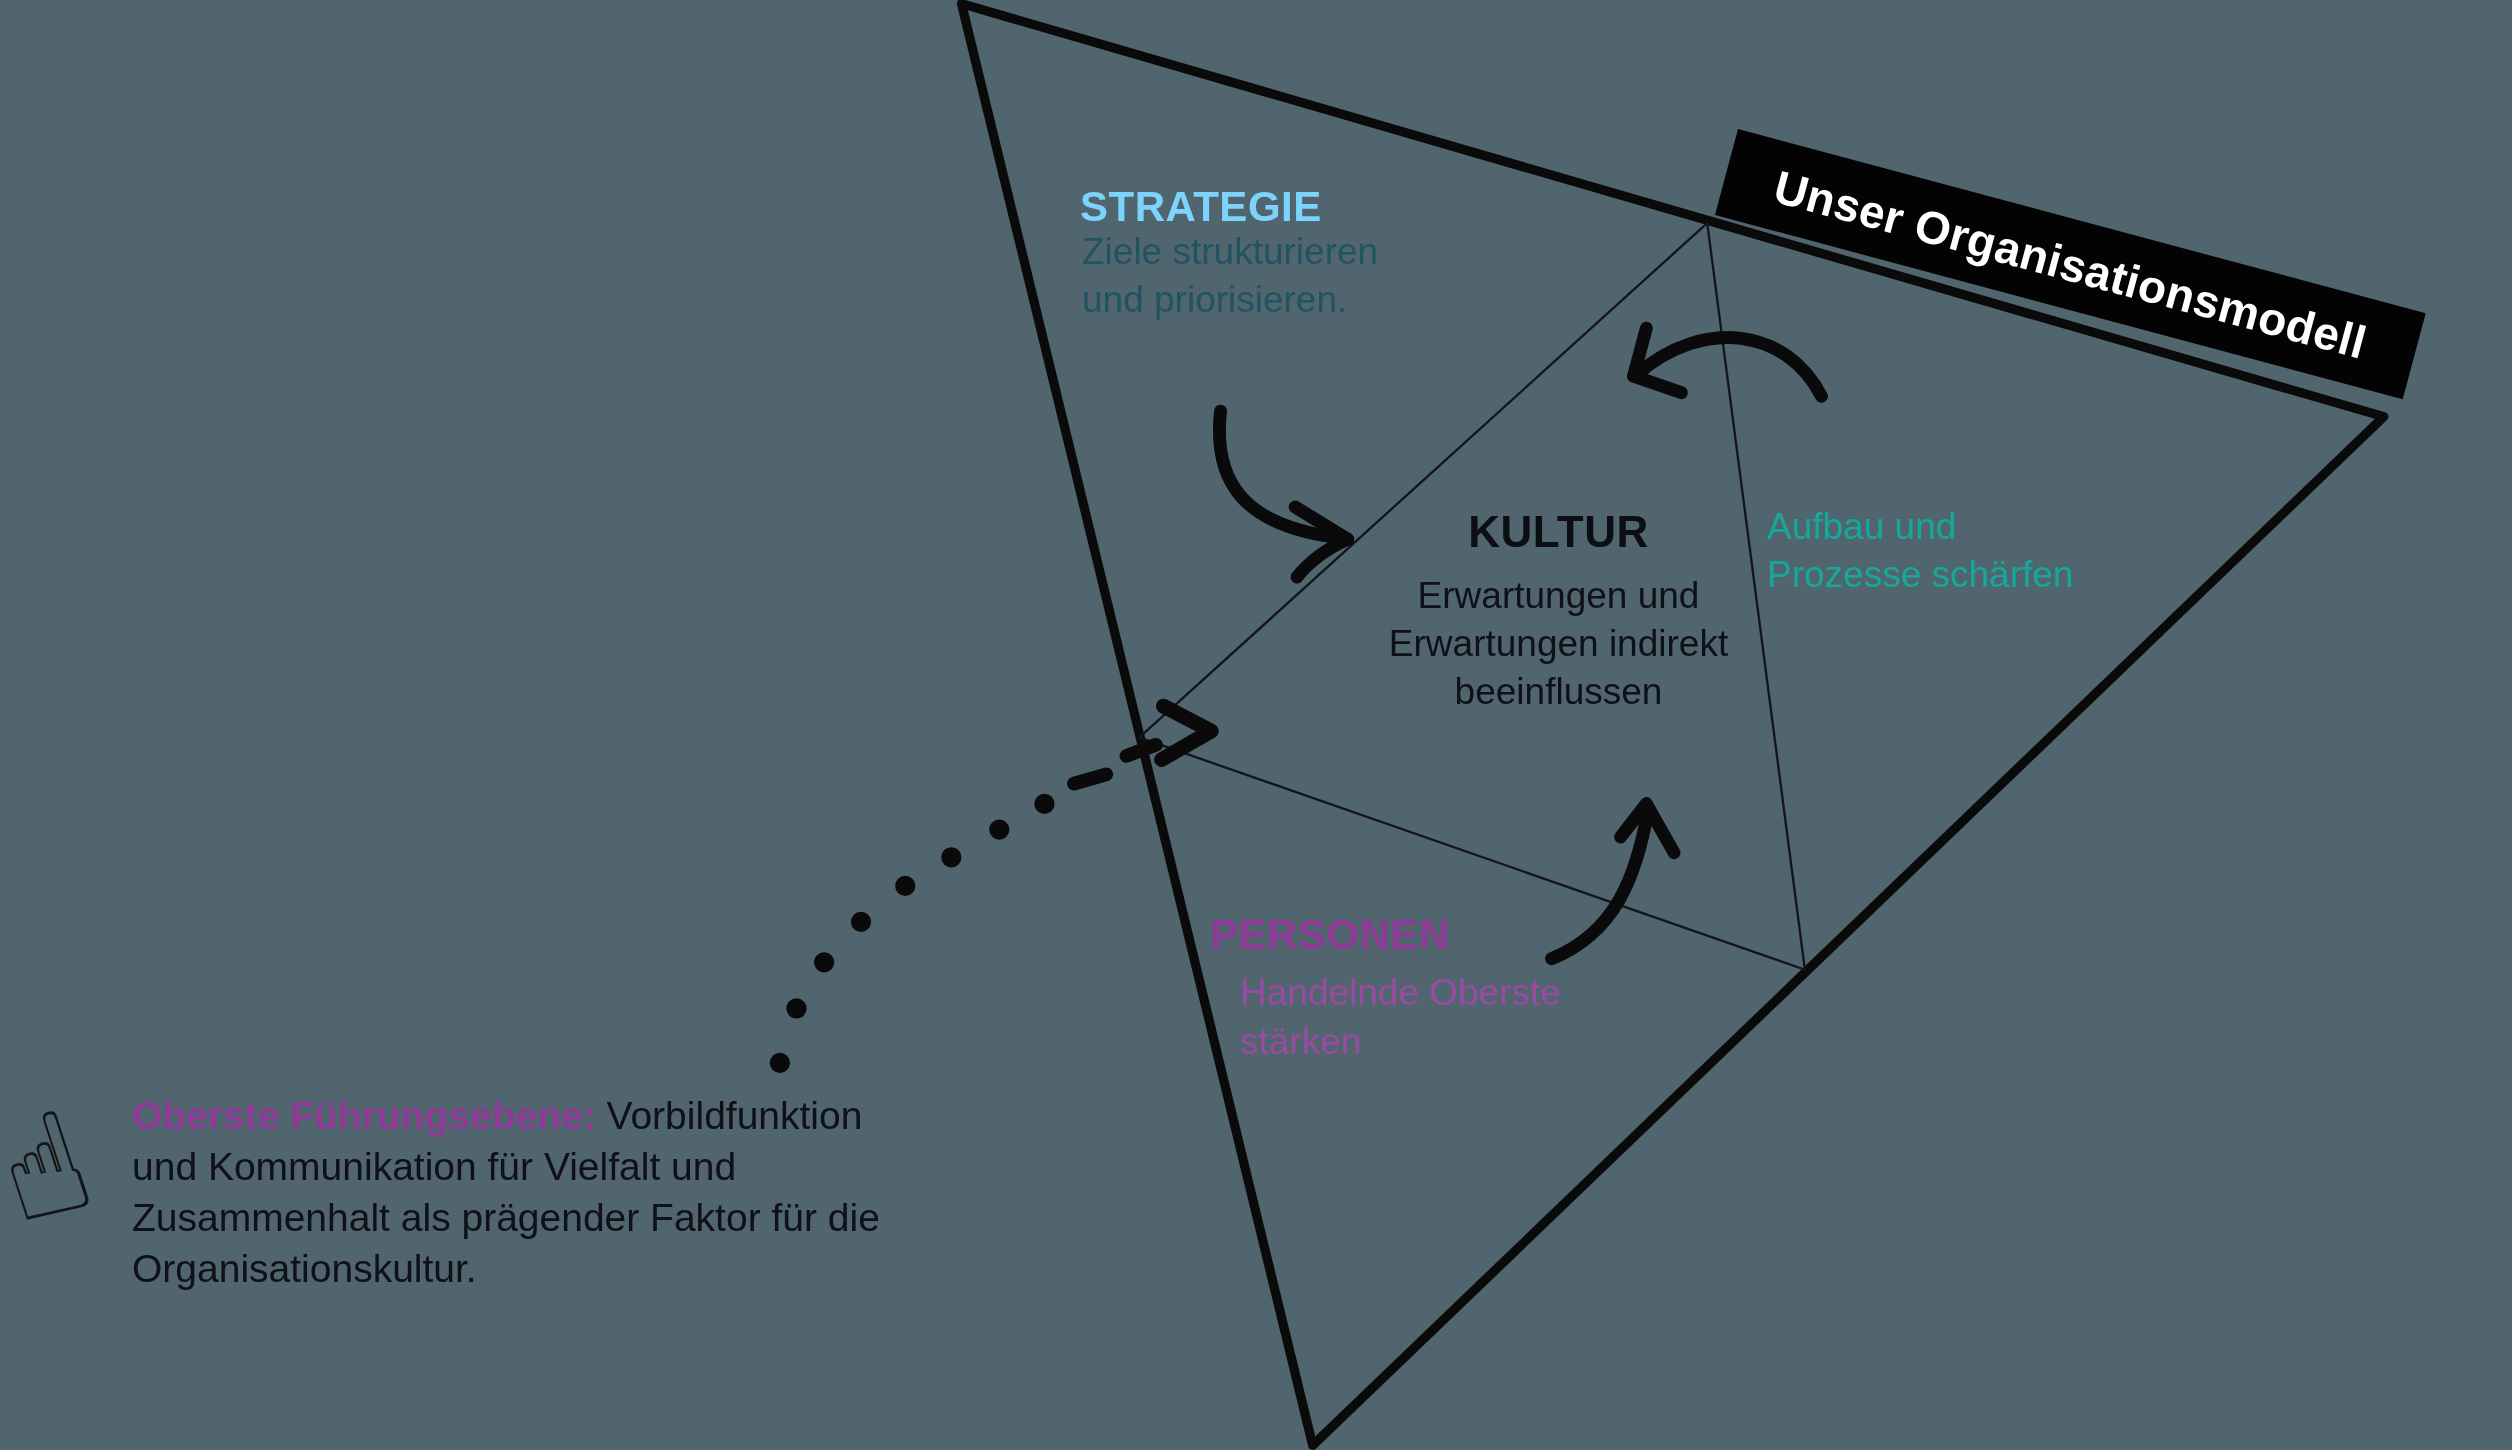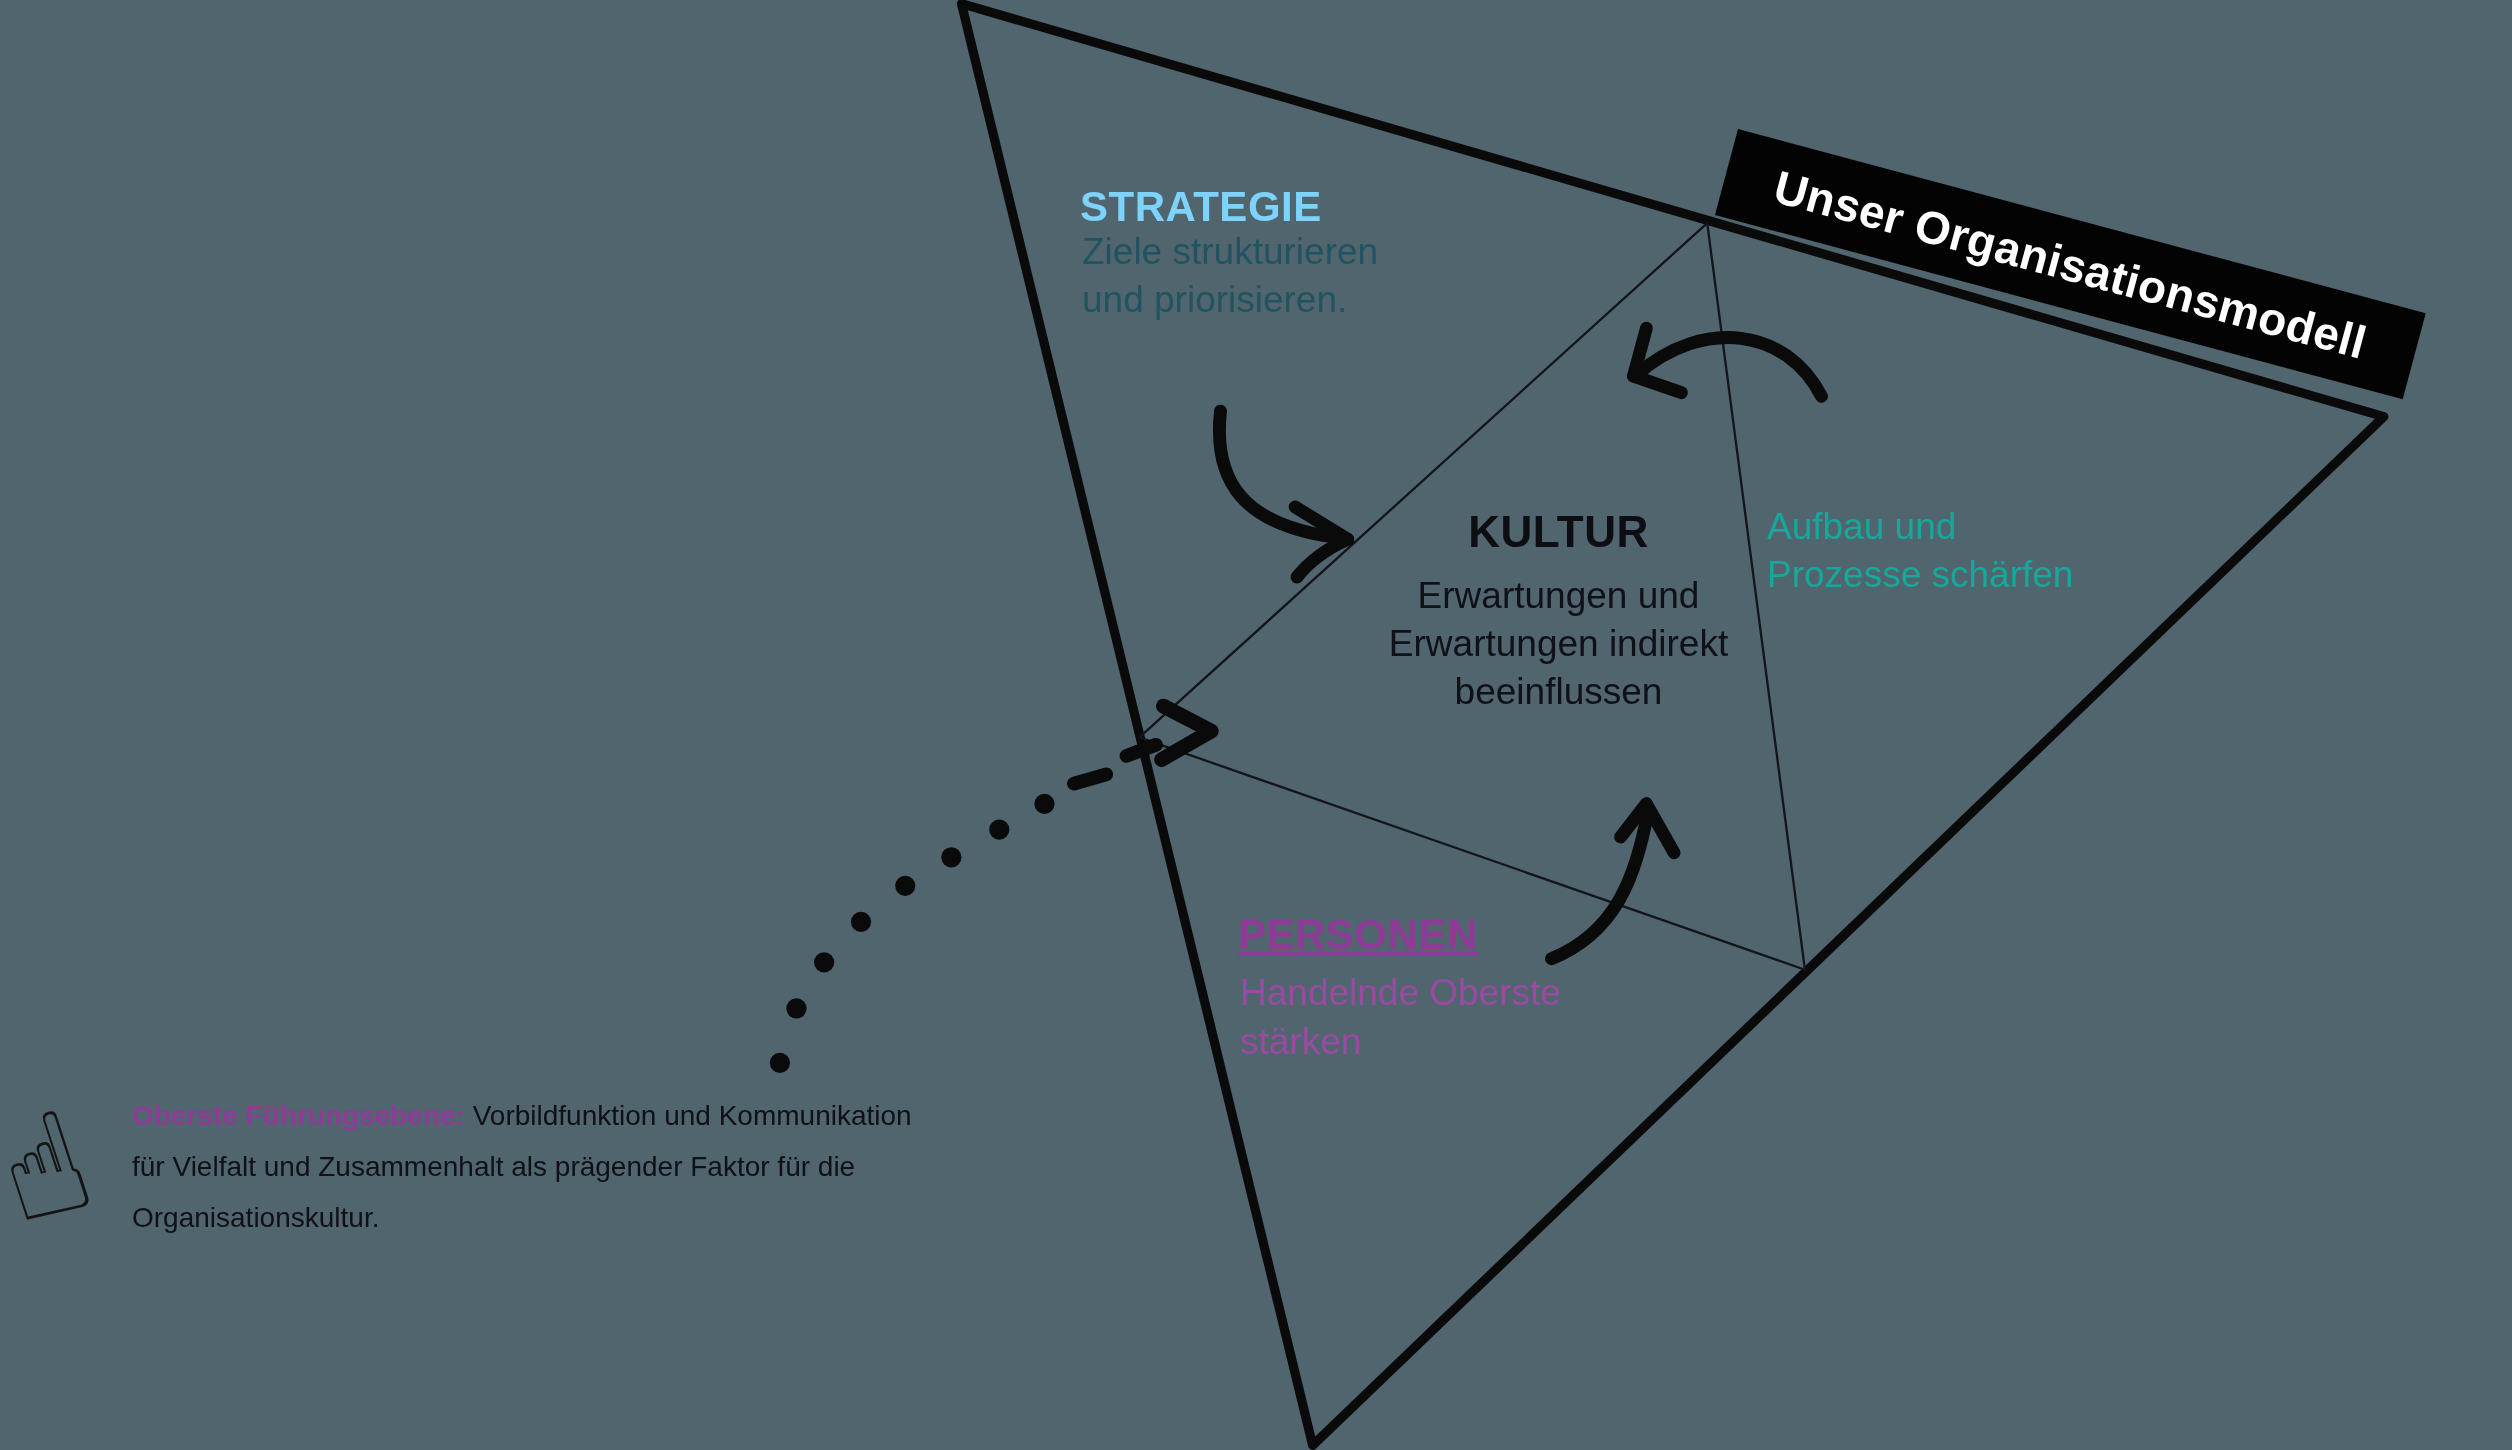--- a/index.html
+++ b/index.html
@@ -22,27 +22,27 @@
   
   .orgdesign-title{left:1765px;top:387px;font-size:43px;line-height:57px;color:#11a296;}
   .orgdesign-body{left:1767px;top:503px;font-size:37px;line-height:48px;color:#16a89b;}
 
   
   .kultur-wrap{left:1328px;top:507px;width:461px;text-align:center;}
   .kultur-title{font-size:44px;color:#0d0d14;font-weight:700;letter-spacing:0.5px;}
   .kultur-body{margin-top:14.8px;font-size:37px;line-height:48px;color:#101018;}
 
   
-  .personen-title{left:1238px;top:911px;font-size:42px;color:#8e3a97;text-decoration:underline;}
+  .personen-title{left:1210px;top:911px;font-size:42px;color:#8e3a97;}
   .personen-body{left:1240px;top:968px;font-size:37px;line-height:49px;color:#9b4aa3;}
 
   
   .note{
     position:absolute;left:132px;top:1090px;width:793px;
-    font-size:28px;line-height:51px;color:#101018;white-space:normal;
+    font-size:39px;line-height:51px;color:#101018;white-space:normal;
   }
   .note .lead{color:#8e3a97;font-weight:700;}
 
   
   .banner{
     position:absolute;left:1738px;top:129px;width:712px;height:89px;
     background:#030303;color:#ffffff;
     transform:rotate(15deg);transform-origin:left top;
     display:flex;align-items:center;justify-content:center;
     font-size:46px;font-weight:700;letter-spacing:0.4px;white-space:nowrap;

